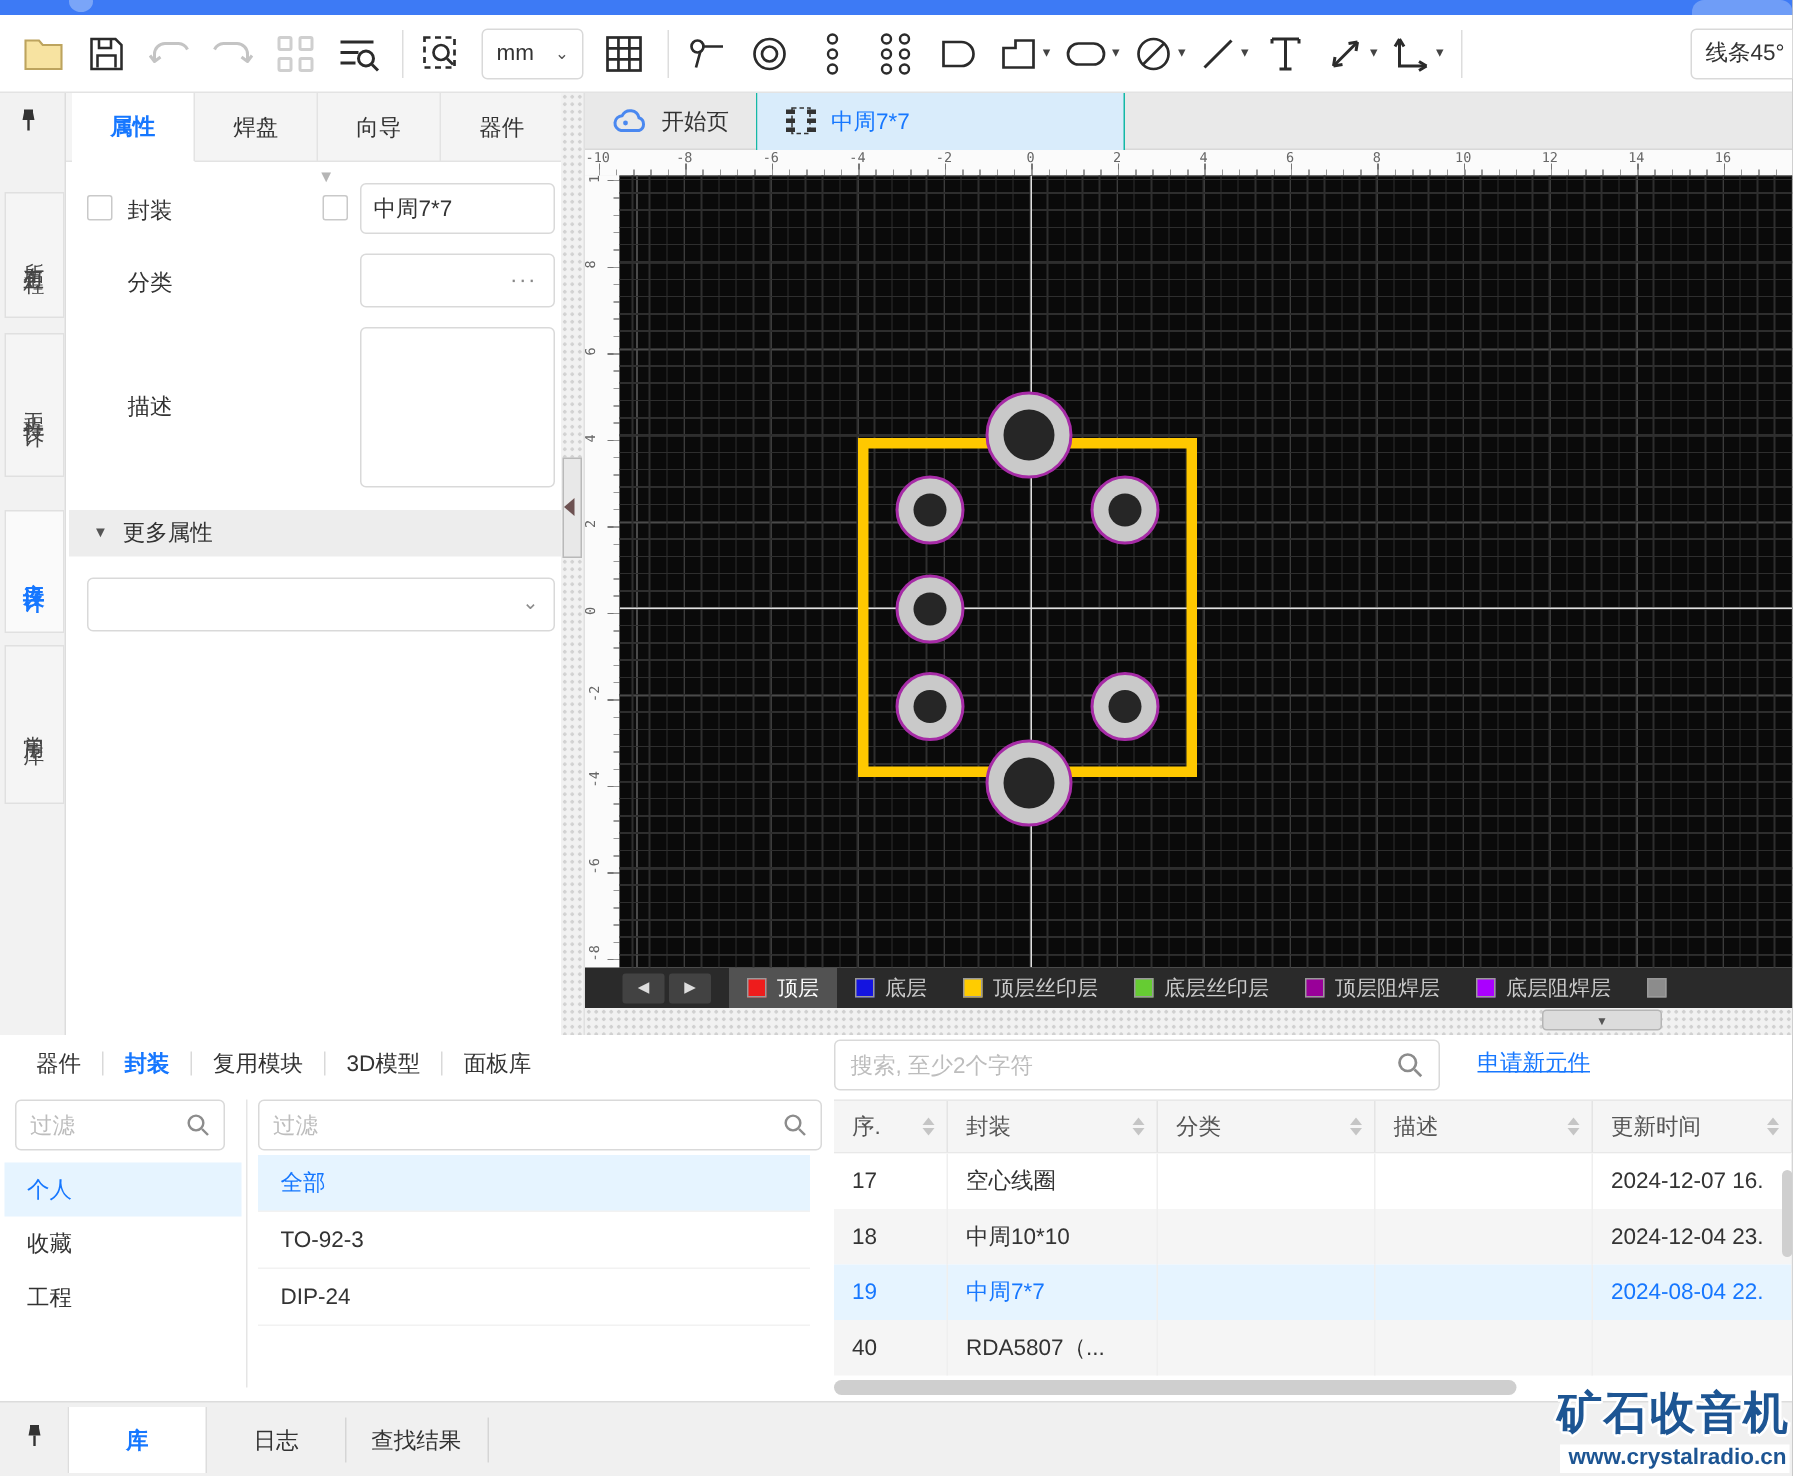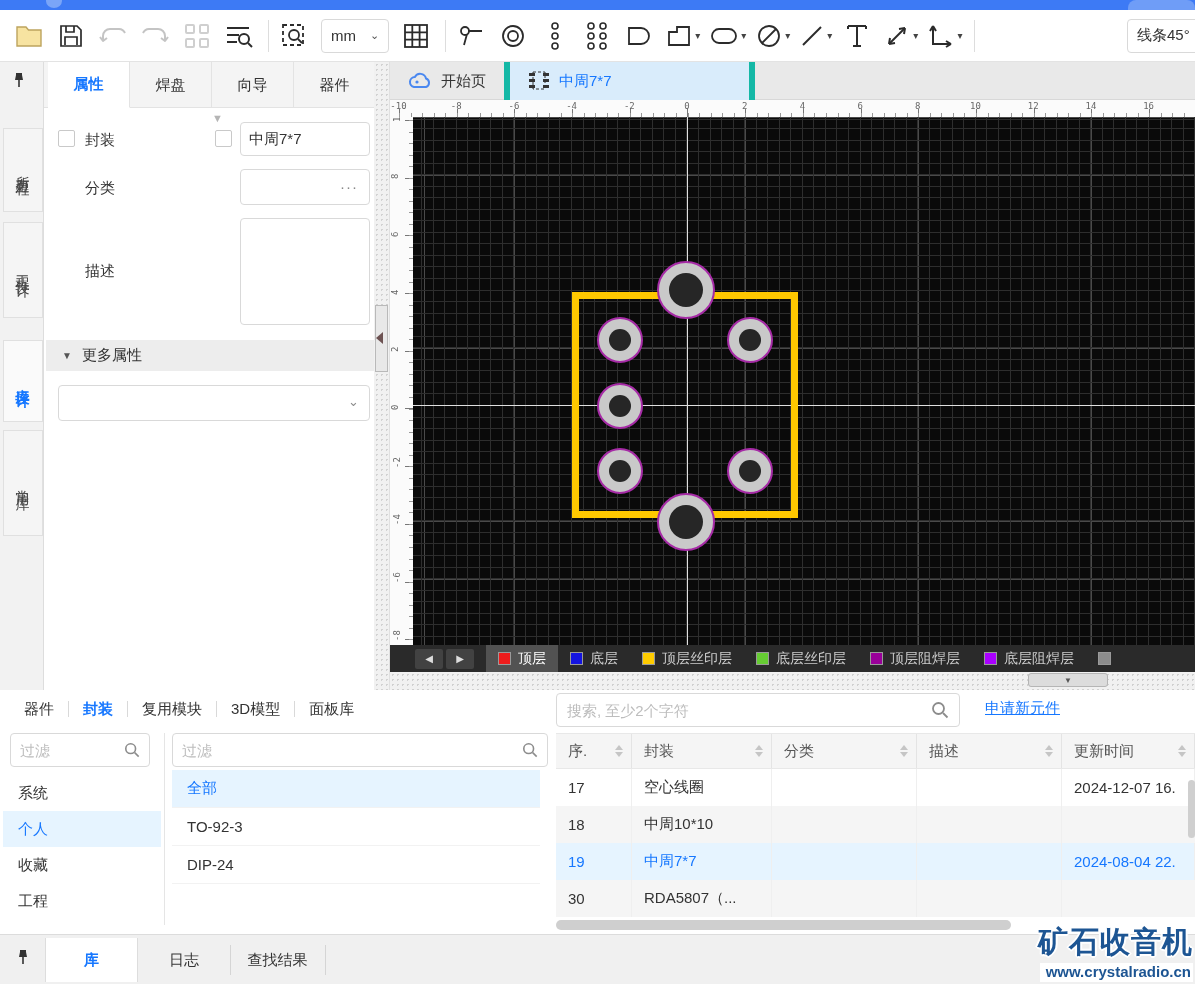--- a/index.html
+++ b/index.html
@@ -46,21 +46,21 @@
 
   
   #props-scroll { position:absolute; left:374px; top:62px; width:16px; height:628px; background:#f1f1f1; border-right:1px solid #e0e0e0;
      background-image:radial-gradient(#d2d2d2 1px, transparent 1px); background-size:5px 5px; }
   #props-scroll .handle { position:absolute; left:1px; top:243px; width:13px; height:67px; background:#e8e8e8; border:1px solid #b9b9b9; }
   #props-scroll .harrow { position:absolute; left:-4px; top:270px; width:0; height:0; border:6px solid transparent; border-right:7px solid #6d5252; }
 
   
   #canvaswrap { position:absolute; left:390px; top:62px; width:805px; height:628px; background:#e9e9e9; }
   #doctabs { position:absolute; left:0; top:0; width:805px; height:38px; background:#e9e9e9; border-bottom:1px solid #d8d8d8; display:flex; }
-  .dtab { height:38px; display:flex; align-items:center; padding:0 18px; font-size:15px; color:#333; border-right:6px solid #14b8a6; cursor:pointer; gap:9px; }
+  .dtab { height:38px; display:flex; align-items:center; padding:0 18px; font-size:15px; color:#333; border-right:1px solid #14b8a6; cursor:pointer; gap:9px; }
   .dtab.active { background:#d9ecfb; color:#1677ff; width:245px; }
   .dtab svg { flex:none; }
 
   #hruler { position:absolute; left:0; top:38px; width:805px; height:17px; background:#fbfbfb; overflow:hidden;
     background-image:
       repeating-linear-gradient(90deg,#999 0 1px, transparent 1px 11.54px),
       repeating-linear-gradient(90deg,#777 0 1px, transparent 1px 57.7px);
     background-size:100% 4px, 100% 8px; background-position:8.5px 100%, 8.5px 100%; background-repeat:no-repeat; }
   .rlabel { position:absolute; top:1px; font-size:9px; color:#666; transform:translateX(-50%); font-family:"DejaVu Sans Mono",monospace; }
   #vruler { position:absolute; left:0; top:55px; width:23px; height:573px; background:#fbfbfb; overflow:hidden;
@@ -496,21 +496,20 @@
     <div id="dock-vdivider"></div>
     <div class="filter-box" id="filter-mid">
       <input placeholder="过滤" style="">
       <svg width="16" height="16" viewBox="0 0 18 18" fill="none" stroke="#8c8c8c" stroke-width="1.8">
           <circle cx="7.5" cy="7.5" r="5.5"></circle>
           <path d="M12 12l4.5 4.5"></path>
         </svg>
     </div>
 
     <div class="slist" id="source-list">
-        <div class="row">系统</div>
         <div class="row selected">个人</div>
         <div class="row">收藏</div>
         <div class="row">工程</div>
       </div>
     <div class="slist" id="class-list">
         <div class="row selected">全部</div>
         <div class="row">TO-92-3</div>
         <div class="row">DIP-24</div>
       </div>
 
@@ -558,30 +557,31 @@
             <div class="td" style="width: 140px;">空心线圈</div>
             <div class="td" style="width: 145px;"></div>
             <div class="td" style="width: 145px;"></div>
             <div class="td" style="width: 133px;">2024-12-07 16.</div>
           </div>
           <div class="trow striped">
             <div class="td" style="width: 76px;">18</div>
             <div class="td" style="width: 140px;">中周10*10</div>
             <div class="td" style="width: 145px;"></div>
             <div class="td" style="width: 145px;"></div>
+            <div class="td" style="width: 133px;">2024-12-04 23.</div>
           </div>
           <div class="trow selected">
             <div class="td" style="width: 76px;">19</div>
             <div class="td" style="width: 140px;">中周7*7</div>
             <div class="td" style="width: 145px;"></div>
             <div class="td" style="width: 145px;"></div>
             <div class="td" style="width: 133px;">2024-08-04 22.</div>
           </div>
           <div class="trow striped">
-            <div class="td" style="width: 76px;">30</div>
+            <div class="td" style="width: 76px;">40</div>
             <div class="td" style="width: 140px;">RDA5807（...</div>
             <div class="td" style="width: 145px;"></div>
             <div class="td" style="width: 145px;"></div>
           </div>
         </div>
     </div>
     <div id="table-hscroll"></div>
     <div id="table-vscroll"></div>
   </div>
 

